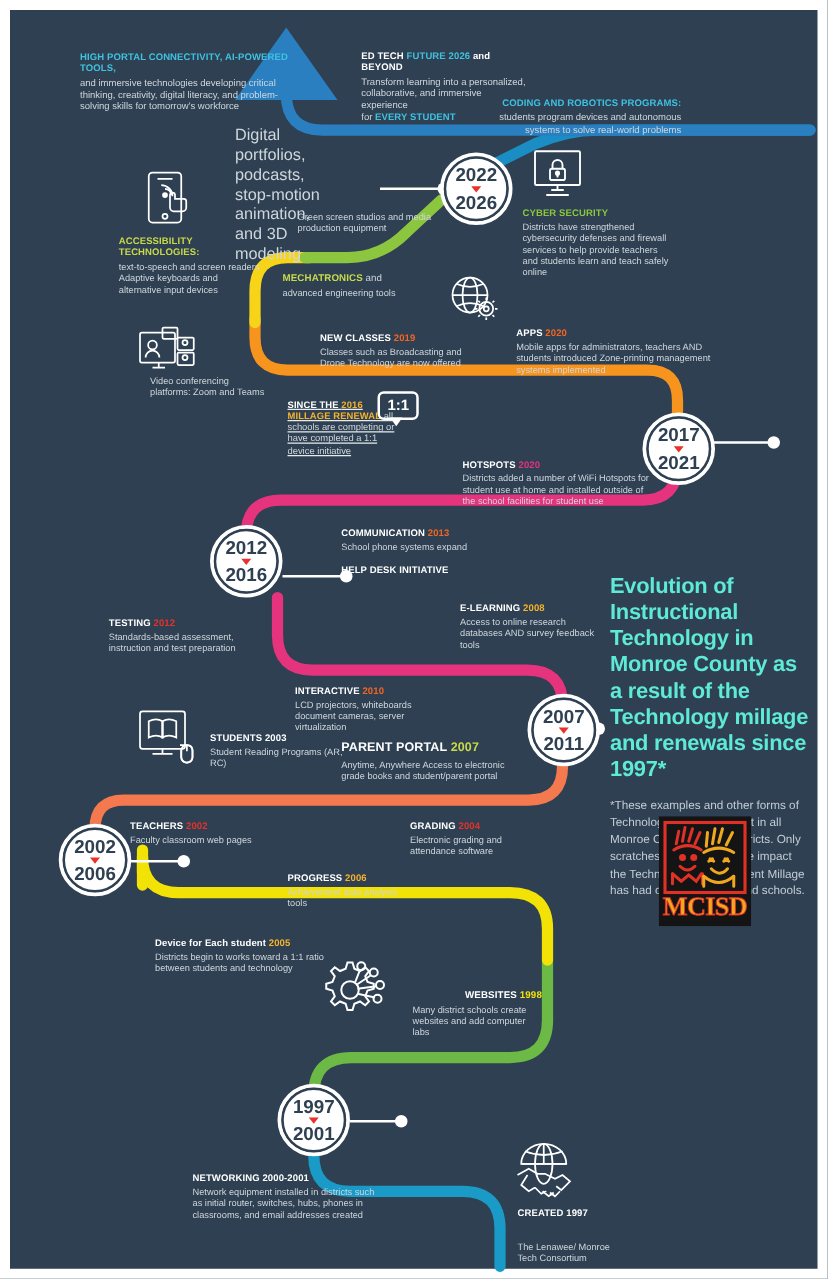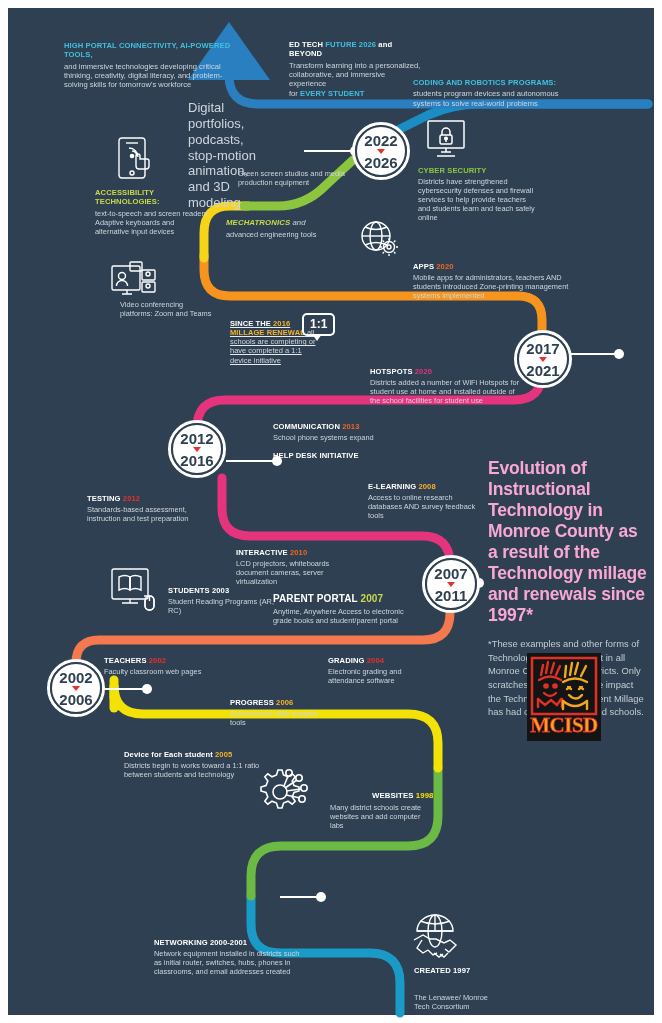--- a/index.html
+++ b/index.html
@@ -40,21 +40,21 @@
   .connector .dot {
     position:absolute; right:-4px; top:-4px; width:10px; height:10px;
     border-radius:50%; background:#ffffff;
   }
   .icon { position:absolute; z-index:4; }
   .icon svg { display:block; }
 
   
   #titleblock { position:absolute; }
   #titleblock h1 {
-    color:#f9a8d4; font-size:17.5px; line-height:1.2; font-weight:bold;
+    color:#5eead4; font-size:17.5px; line-height:1.2; font-weight:bold;
     letter-spacing:-.2px;
   }
   #titleblock .sub { color:#c3ccd4; font-size:9.4px; line-height:1.45; margin-top:11px; }
 
   
   .bubble {
     position:absolute; border:2px solid #ffffff; border-radius:5px;
     color:#ffffff; font-weight:bold; font-size:12px;
     padding:2px 6px 3px; z-index:6; background:transparent;
   }
@@ -139,20 +139,27 @@
   </div>
 
   <div class="node" style="left:39px; top:651px;">
     <div class="inner">
       <span>2002</span>
       <span class="tri"></span>
       <span>2006</span>
     </div>
   </div>
 
+  <div class="node" style="left:214px; top:859px;">
+    <div class="inner">
+      <span>1997</span>
+      <span class="tri"></span>
+      <span>2001</span>
+    </div>
+  </div>
 
   <div class="connector" style="left:296px; top:142px; width:52px;">
     <span class="dot"></span>
   </div>
   <div class="connector" style="left:404px; top:345px; width:104px; transform:scaleX(-1); transform-origin:right;">
     <span class="dot" style="right:auto; left:-4px;"></span>
   </div>
   <div class="connector" style="left:218px; top:452px; width:52px;">
     <span class="dot"></span>
   </div>
@@ -261,48 +268,54 @@
   <div class="lbl" style="left:281px; top:32px; width:135px;">
     <div style="font-size:7.6px;">
       <span class="hd" style="color:#ffffff;">ED TECH </span><span class="hd" style="color:#3fc1e0;">FUTURE 2026</span><span class="hd" style="color:#ffffff;"> and BEYOND</span>
     </div>
     <div class="plain" style="font-size:7.6px; margin-top:2px;">Transform learning into a personalized, collaborative, and immersive experience</div>
     <div style="font-size:7.6px; margin-top:1px;">
       <span class="plain">for </span><span class="hd" style="color:#3fc1e0;">EVERY STUDENT</span>
     </div>
   </div>
 
-  <div class="lbl" style="left:405px; top:70px; width:150px;">
+  <div class="lbl" style="left:387px; top:70px; width:150px;text-align:right;">
     <div class="hd" style="font-size:7.6px; color:#3fc1e0;">CODING AND ROBOTICS PROGRAMS:</div>
     <div class="plain" style="font-size:7.6px; margin-top:2px;">students program devices and autonomous systems to solve real-world problems</div>
   </div>
 
   <div class="lbl plain" style="left:180px; top:92px; width:85px; font-size:13px;">Digital portfolios, podcasts, stop-motion animation, and 3D modeling</div>
 
   <div class="lbl plain" style="left:230px; top:161px; width:125px; font-size:7.4px;">Green screen studios and media production equipment</div>
 
   <div class="lbl" style="left:410px; top:158px; width:120px;">
     <div class="hd" style="font-size:7.6px; color:#8cc63f;">CYBER SECURITY</div>
     <div class="plain" style="font-size:7.4px; margin-top:2px;">Districts have strengthened cybersecurity defenses and firewall services to help provide teachers and students learn and teach safely online</div>
   </div>
 
   <div class="lbl" style="left:87px; top:180px; width:115px;">
     <div class="hd" style="font-size:7.6px; color:#c8d94a;">ACCESSIBILITY TECHNOLOGIES:</div>
     <div class="plain" style="font-size:7.4px; margin-top:2px;">text-to-speech and screen readers Adaptive keyboards and alternative input devices</div>
   </div>
 
   <div class="lbl" style="left:218px; top:210px; width:120px;">
-    <div style="font-size:7.8px;font-style:italic;">
+    <div style="font-size:7.8px;">
       <span class="hd" style="color:#c8d94a;">MECHATRONICS</span><span class="plain"> and</span>
     </div>
     <div class="plain" style="font-size:7.4px; margin-top:2px;">advanced engineering tools</div>
   </div>
 
   <div class="lbl plain" style="left:112px; top:292px; width:95px; font-size:7.4px;">Video conferencing platforms: Zoom and Teams</div>
 
+  <div class="lbl" style="left:248px; top:258px; width:130px;">
+    <div style="font-size:7.6px;">
+      <span class="hd" style="color:#ffffff;">NEW CLASSES </span><span class="hd" style="color:#f26522;">2019</span>
+    </div>
+    <div class="plain" style="font-size:7.4px; margin-top:2px;">Classes such as Broadcasting and Drone Technology are now offered</div>
+  </div>
 
   <div class="lbl" style="left:405px; top:254px; width:170px;">
     <div style="font-size:7.6px;">
       <span class="hd" style="color:#ffffff;">APPS </span><span class="hd" style="color:#f26522;">2020</span>
     </div>
     <div class="plain" style="font-size:7.4px; margin-top:2px;">Mobile apps for administrators, teachers AND students introduced Zone-printing management systems implemented</div>
   </div>
 
   <div class="lbl" style="left:222px; top:311px; width:92px;text-decoration:underline;">
     <div style="font-size:7.5px;">

